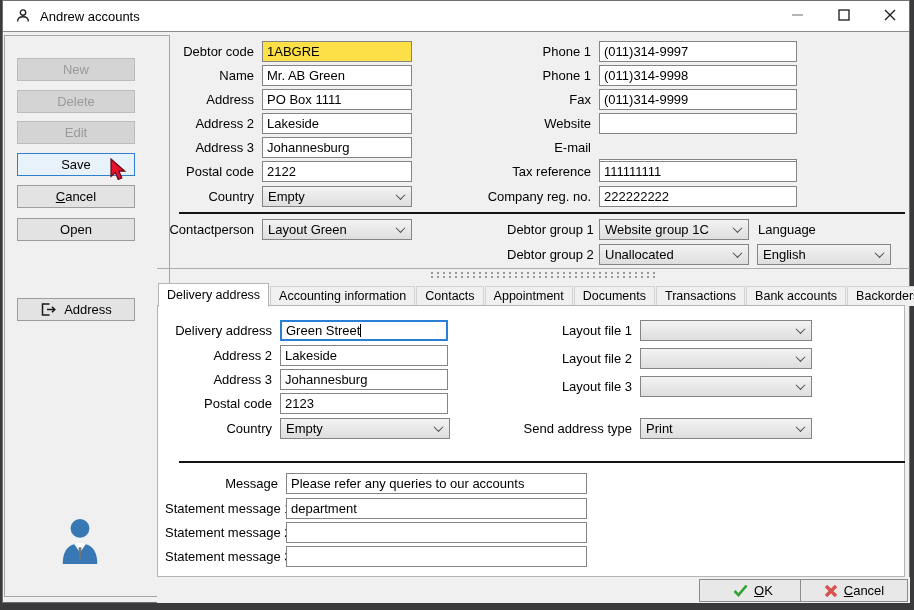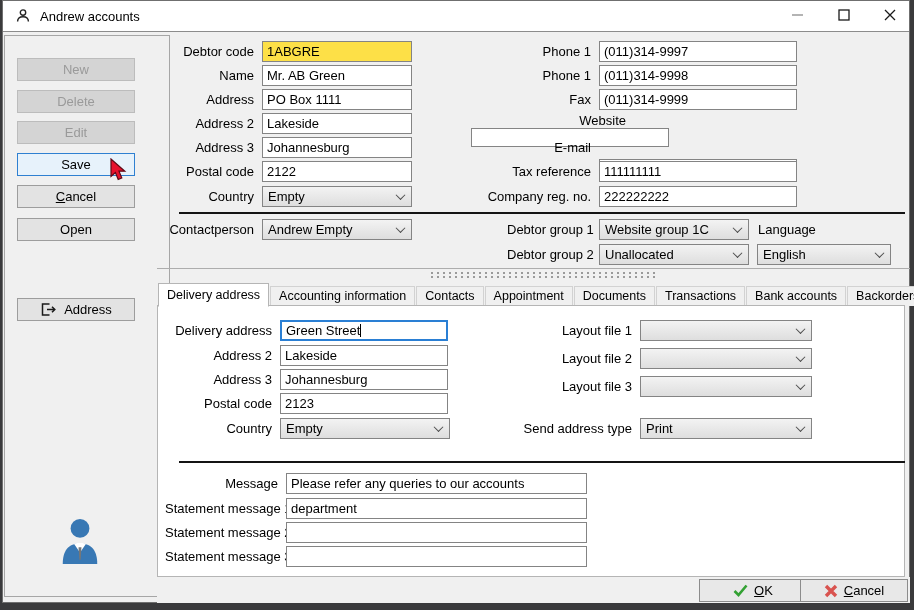--- a/index.html
+++ b/index.html
@@ -157,21 +157,21 @@
     <input class="txt" style="width: 198px;" value="(011)314-9997">
   </div>
   <div class="row" style="left:314px; top:32px;">
     <span class="lbl" style="width:128px;">Phone 1</span>
     <input class="txt" style="width: 198px;" value="(011)314-9998">
   </div>
   <div class="row" style="left:314px; top:56px;">
     <span class="lbl" style="width:128px;">Fax</span>
     <input class="txt" style="width: 198px;" value="(011)314-9999">
   </div>
-  <div class="row" style="left:314px; top:80px;flex-direction:column;">
+  <div class="row" style="left:314px; top:80px;">
     <span class="lbl" style="width:128px;">Website</span>
     <input class="txt" style="width: 198px;" value="">
   </div>
   <div class="row" style="left:314px; top:104px;">
     <span class="lbl" style="width:128px;">E-mail</span>
     <input class="txt" style="width: 198px; margin-top: 44px;" value="green@pinksoft.co.za">
   </div>
   <div class="row" style="left:314px; top:128px;">
     <span class="lbl" style="width:128px;">Tax reference</span>
     <input class="txt" style="width: 198px;" value="111111111">
@@ -179,21 +179,21 @@
   <div class="row" style="left:314px; top:153px;">
     <span class="lbl" style="width:128px;">Company reg. no.</span>
     <input class="txt" style="width: 198px;" value="222222222">
   </div>
 
   <div class="sep" style="left:22px; top:179px; width:726px;"></div>
 
   <div class="row" style="left:8px; top:186px;">
     <span class="lbl" style="width:97px;">Contactperson</span>
     <div class="select" style="width:150px;">
-      <span>Andrew Empty</span>
+      <span>Layout Green</span>
       <span class="chev"></span>
     </div>
   </div>
   <div class="row" style="left:350px; top:186px;">
     <span class="lbl" style="width:92px;">Debtor group 1</span>
     <div class="select" style="width:150px;">
       <span>Website group 1C</span>
       <span class="chev"></span>
     </div>
     <span style="padding-left:9px;">Language</span>

